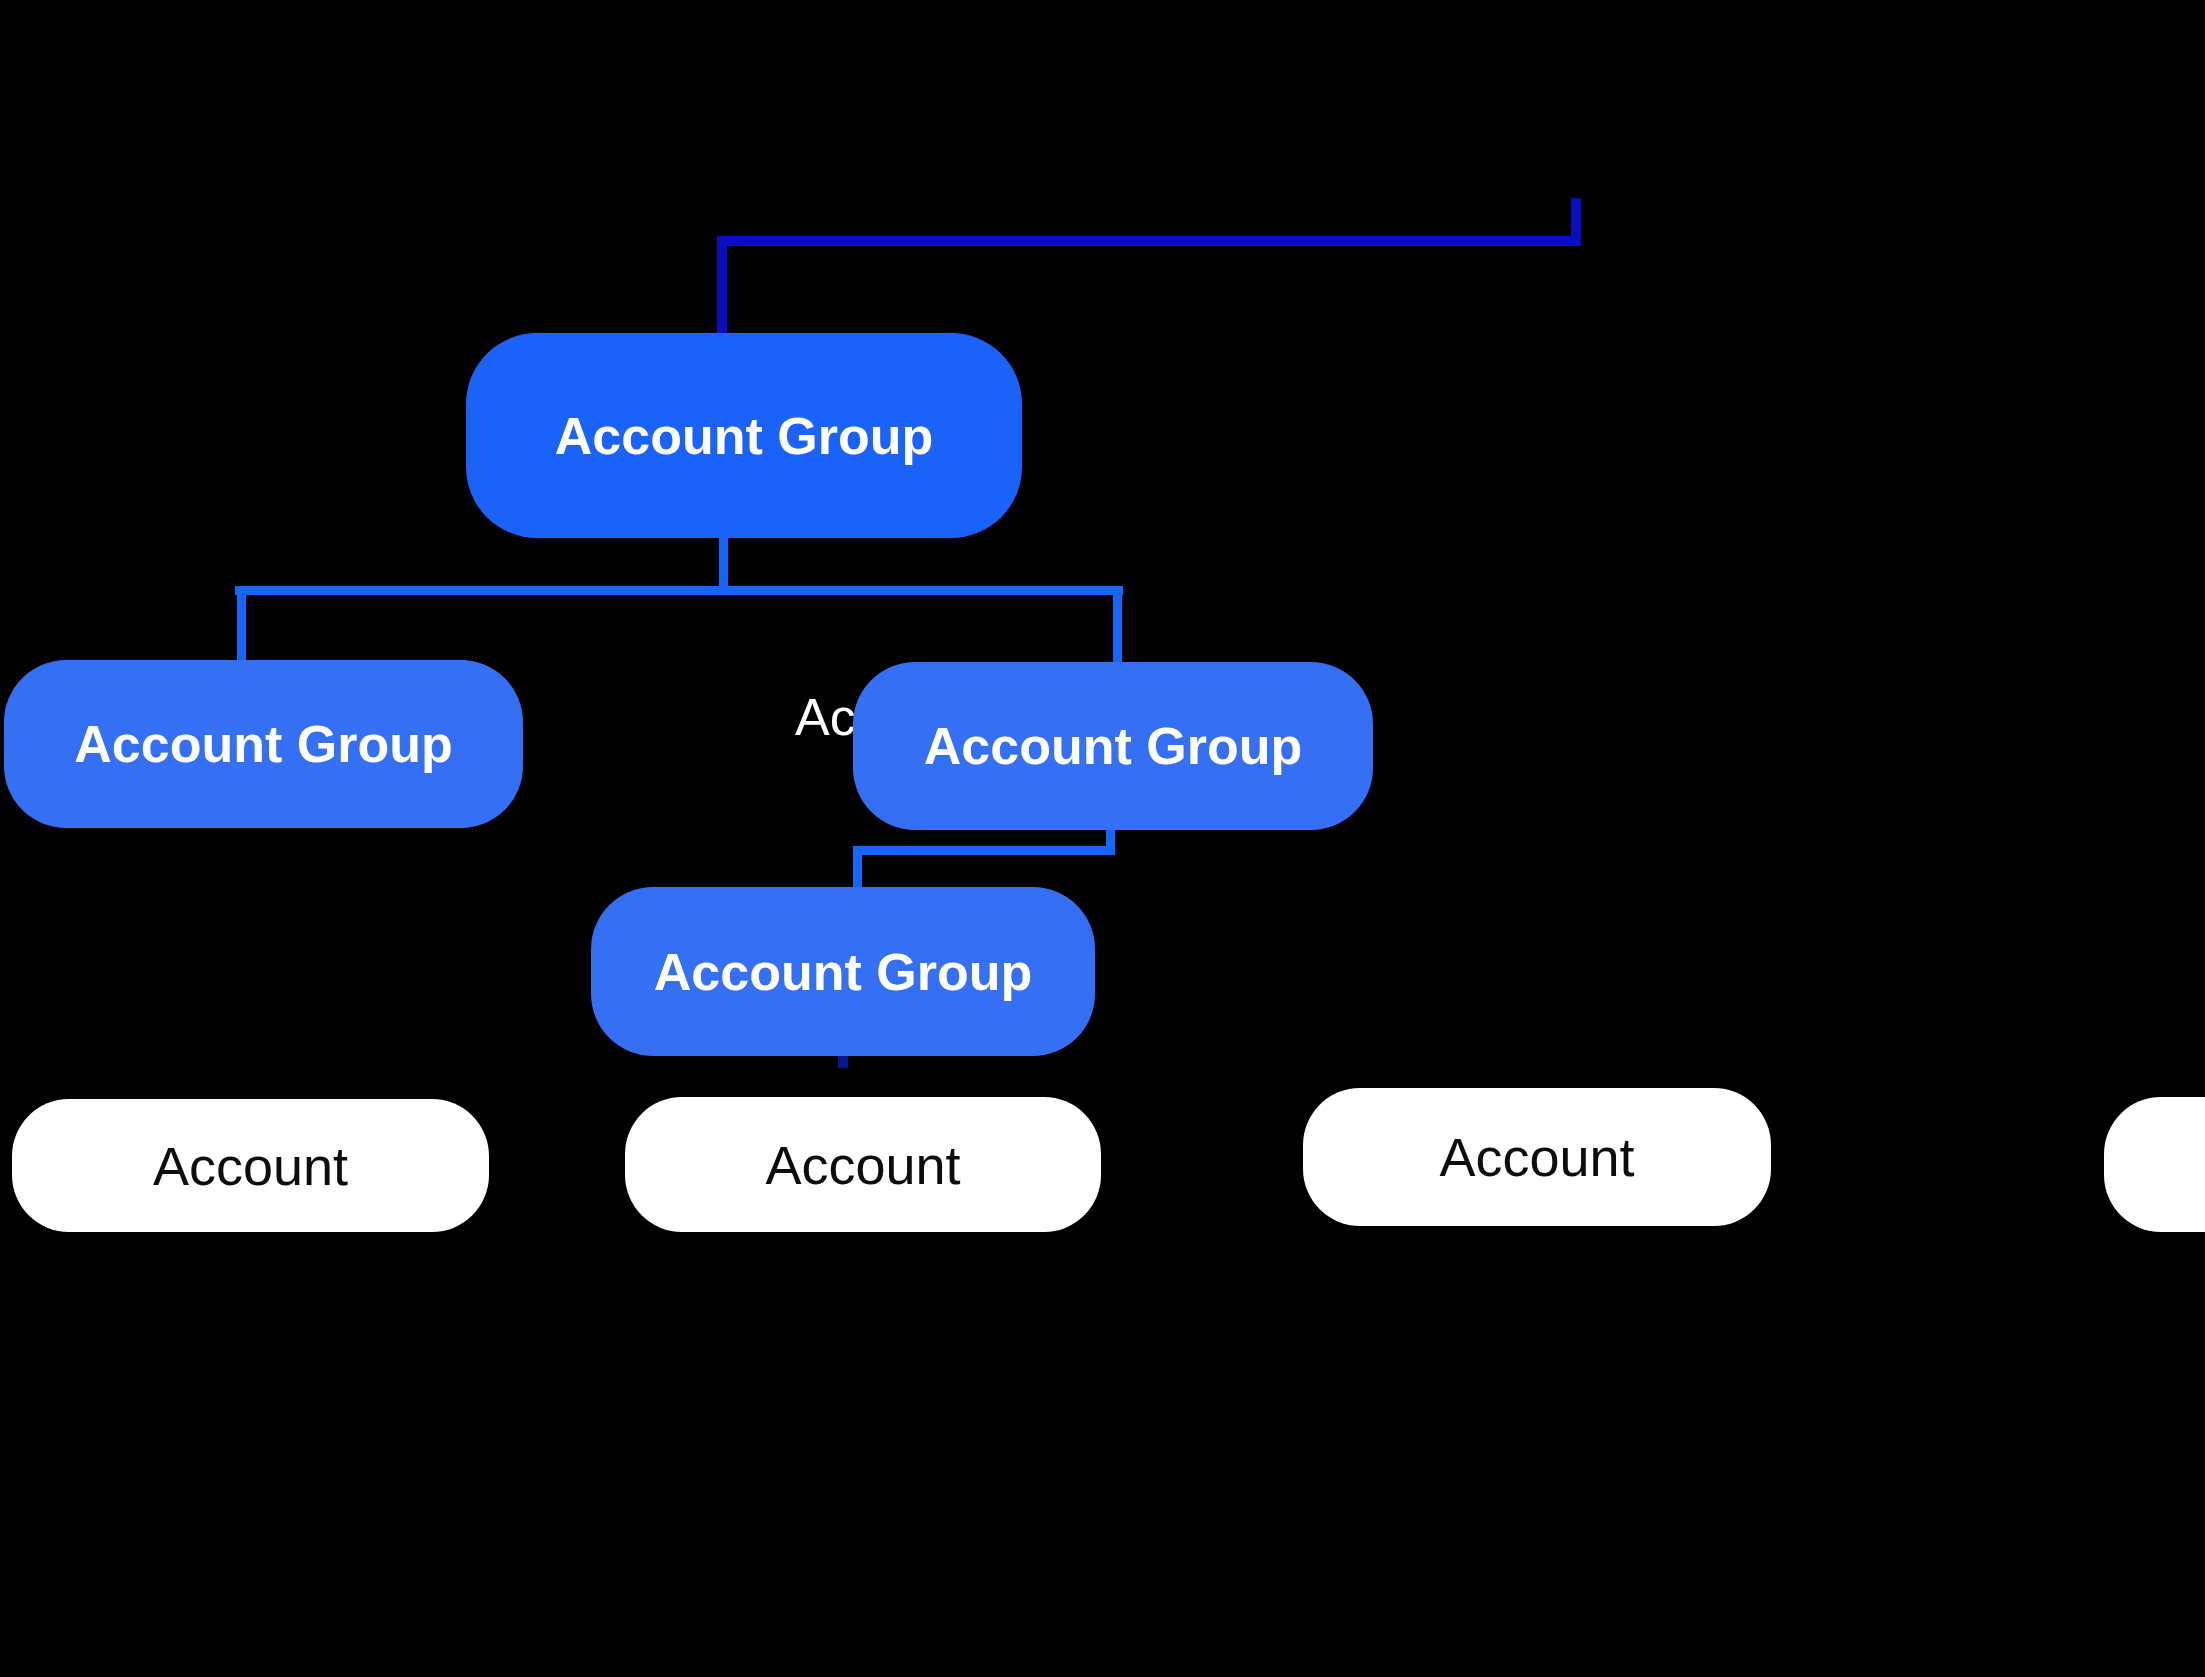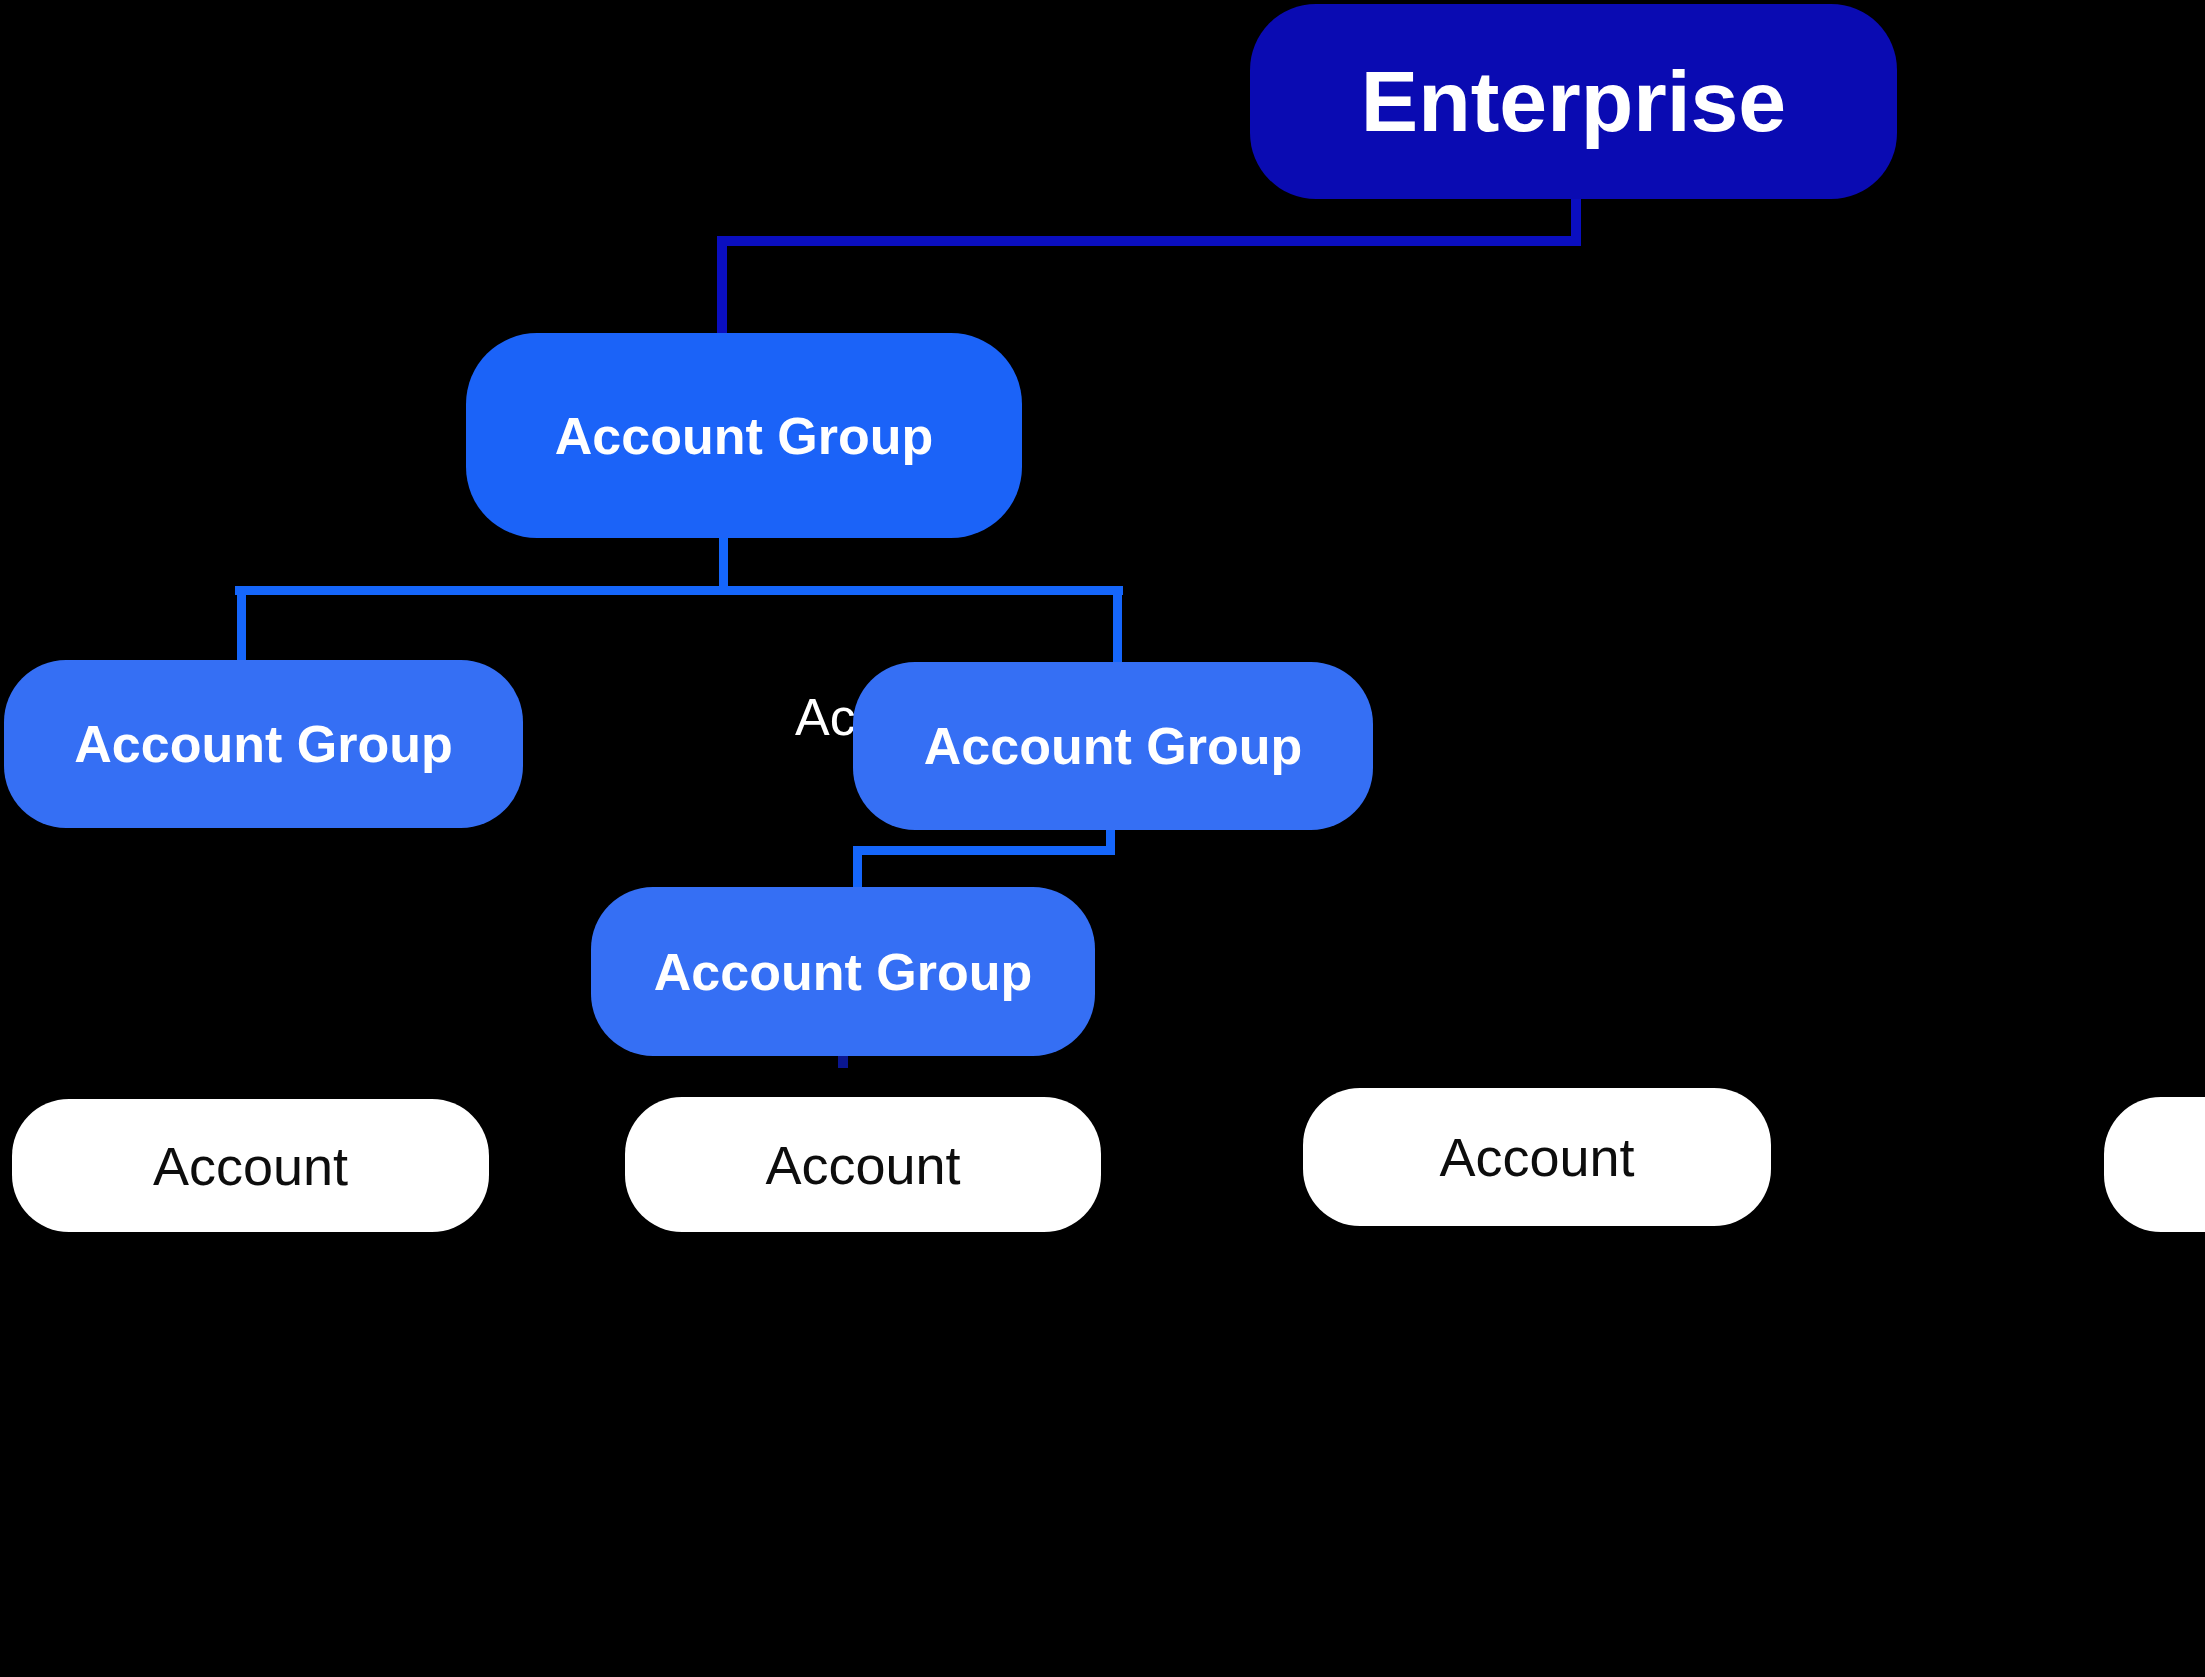--- a/index.html
+++ b/index.html
@@ -75,23 +75,20 @@
   <div class="line line-bright" style="left:1113px; top:586px; width:8.8px; height:79px;"></div>
 
   <div class="line line-bright" style="left:1106px; top:828px; width:8.8px; height:26.5px;"></div>
   <div class="line line-bright" style="left:853px; top:846px; width:262px; height:8.8px;"></div>
   <div class="line line-bright" style="left:853px; top:846px; width:8.8px; height:43px;"></div>
 
   <div class="line" style="left:838px; top:1056px; width:9.7px; height:11.5px; background:#0a1690;"></div>
 
   <div class="occluded-label" style="left:795px; top:687px;">Ac</div>
 
-  <div class="node node-enterprise" style="left:1250px; top:3.5px; width:647px; height:195px;">
-    <span>Enterprise</span>
-  </div>
 
   <div class="node node-ag-top" style="left:466px; top:333px; width:556px; height:205px;">
     <span>Account Group</span>
   </div>
 
   <div class="node node-ag" style="left:4px; top:660px; width:519px; height:168px;">
     <span>Account Group</span>
   </div>
 
   <div class="node node-ag" style="left:853px; top:662px; width:520px; height:168px;">

